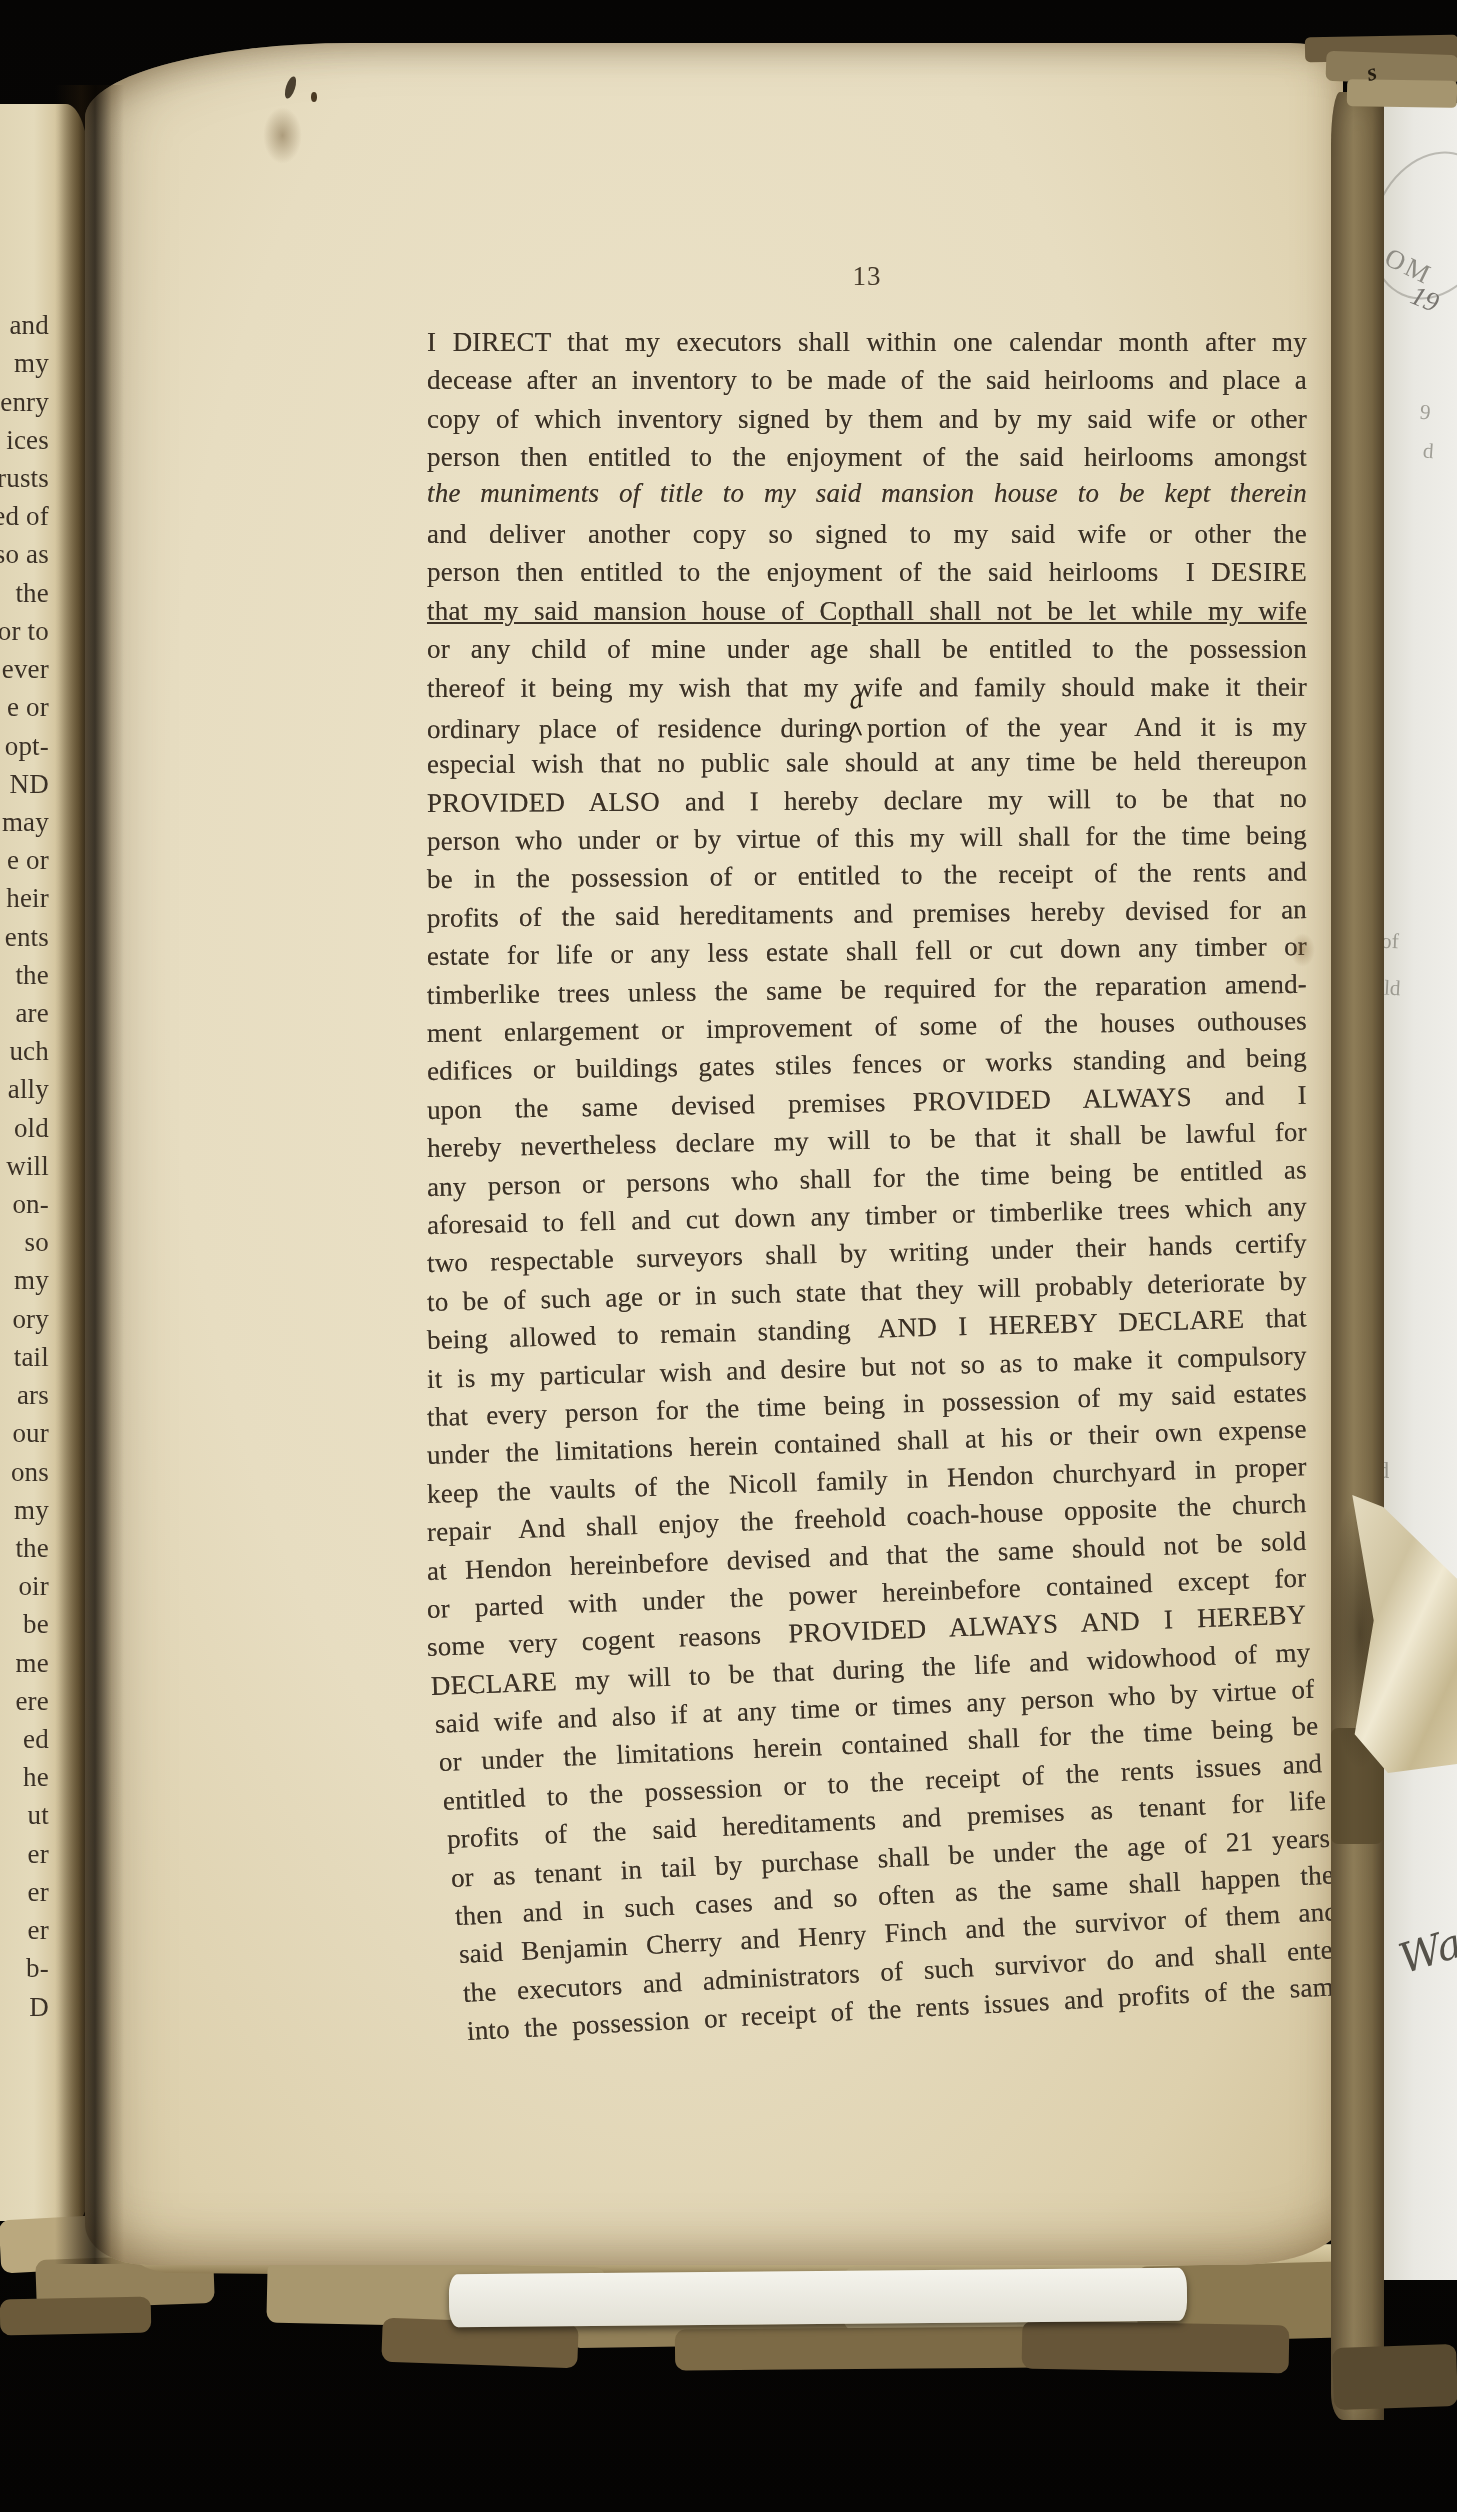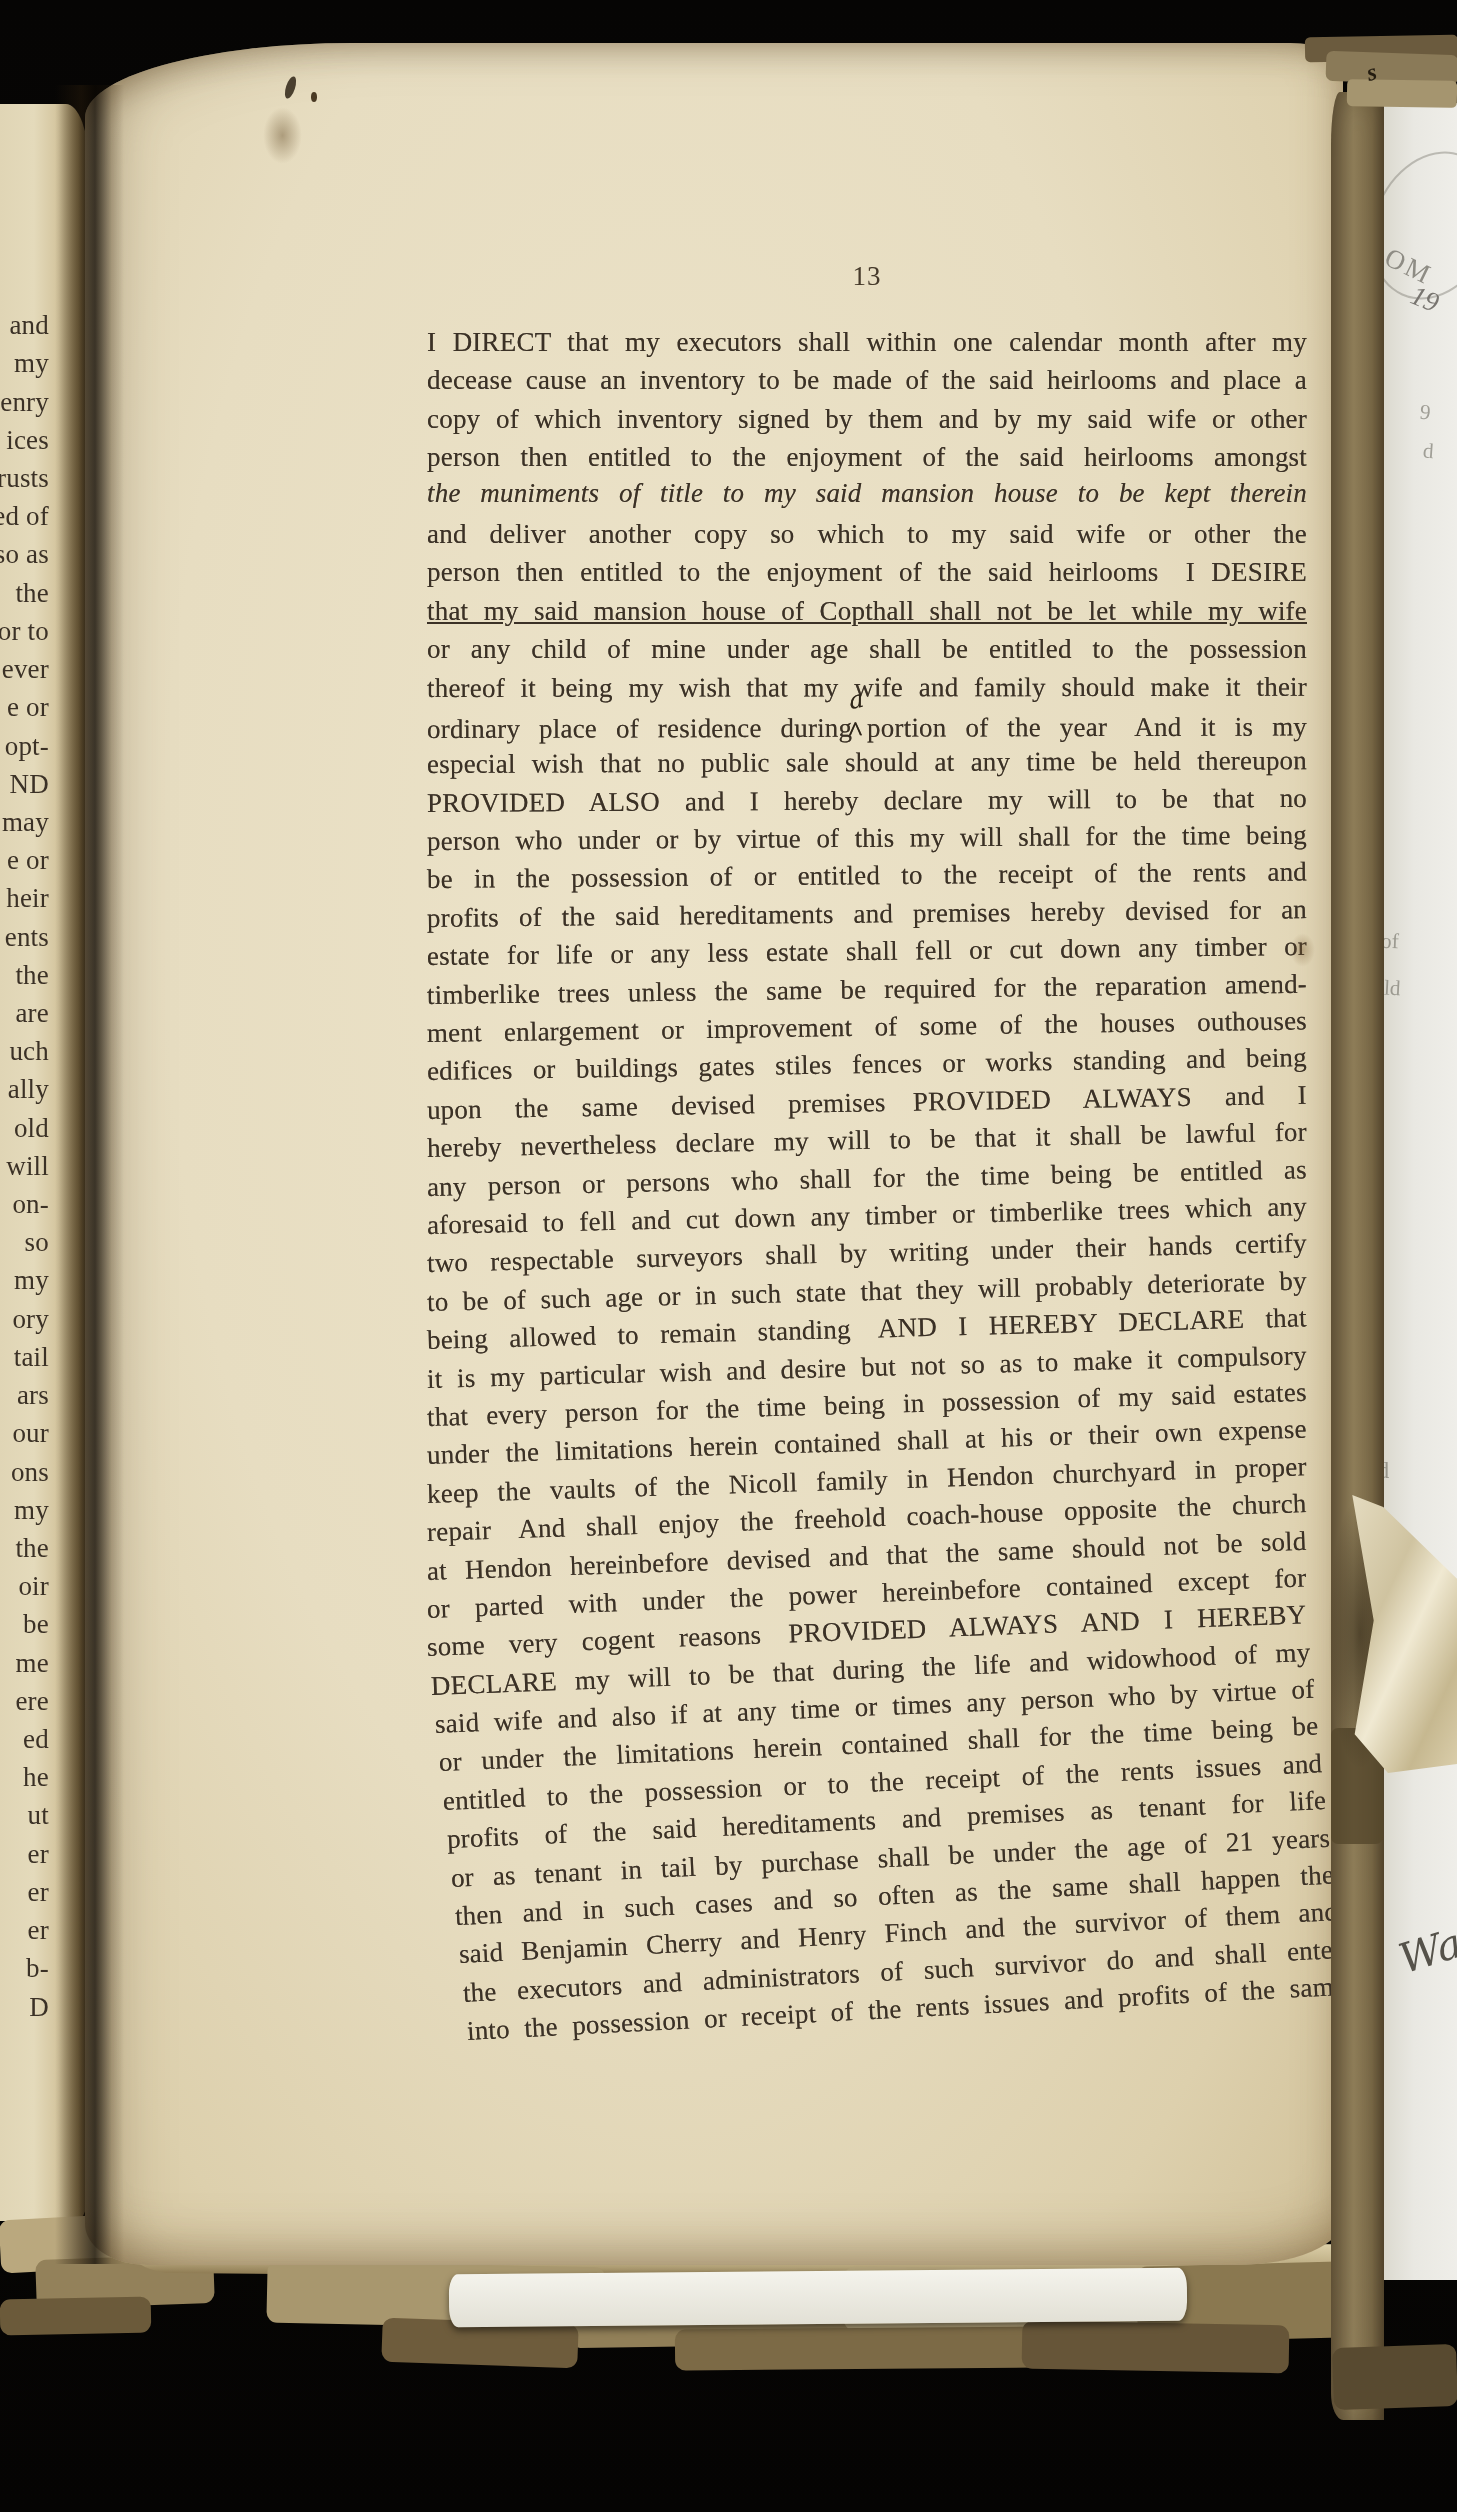--- a/index.html
+++ b/index.html
@@ -207,25 +207,25 @@
 
   <div class="speck s1"></div>
   <div class="speck s2"></div>
   <div class="speck s3"></div>
   <div class="speck s4"></div>
 
   <div class="text-layer">
     <div class="page-number">13</div>
     <div id="lines-holder">
         <div class="tline" style="top: 327px; left: 427px; transform: rotate(0deg);">I DIRECT that my executors shall within one calendar month after my</div>
-        <div class="tline" style="top: 365px; left: 427px; transform: rotate(0deg);">decease cause an inventory to be made of the said heirlooms and place a</div>
+        <div class="tline" style="top: 365px; left: 427px; transform: rotate(0deg);">decease after an inventory to be made of the said heirlooms and place a</div>
         <div class="tline" style="top: 404px; left: 427px; transform: rotate(0deg);">copy of which inventory signed by them and by my said wife or other</div>
         <div class="tline" style="top: 442px; left: 427px; transform: rotate(0deg);">person then entitled to the enjoyment of the said heirlooms amongst</div>
         <div class="tline" style="top: 478px; left: 427px; transform: rotate(0deg); font-style: italic;">the muniments of title to my said mansion house to be kept therein</div>
-        <div class="tline" style="top: 519px; left: 427px; transform: rotate(0deg);">and deliver another copy so which to my said wife or other the</div>
+        <div class="tline" style="top: 519px; left: 427px; transform: rotate(0deg);">and deliver another copy so signed to my said wife or other the</div>
         <div class="tline" style="top: 557px; left: 427px; transform: rotate(0deg);">person then entitled to the enjoyment of the said heirlooms I DESIRE</div>
         <div class="tline" style="top: 596px; left: 427px; transform: rotate(0deg); text-decoration: underline;">that my said mansion house of Copthall shall not be let while my wife</div>
         <div class="tline" style="top: 634px; left: 427px; transform: rotate(0deg);">or any child of mine under age shall be entitled to the possession</div>
         <div class="tline" style="top: 673px; left: 427px; transform: rotate(-0.082deg);">thereof it being my wish that my wife and family should make it their</div>
         <div class="tline" style="top: 711px; left: 427px; transform: rotate(-0.164deg);"><span>ordinary place of residence during</span><span class="ins"><span class="ins-a">a</span><span class="ins-c">^</span></span><span>portion of the year And it is my</span></div>
         <div class="tline" style="top: 749px; left: 427px; transform: rotate(-0.246deg);">especial wish that no public sale should at any time be held thereupon</div>
         <div class="tline" style="top: 788px; left: 427px; transform: rotate(-0.328deg);">PROVIDED ALSO and I hereby declare my will to be that no</div>
         <div class="tline" style="top: 826px; left: 427px; transform: rotate(-0.41deg);">person who under or by virtue of this my will shall for the time being</div>
         <div class="tline" style="top: 864px; left: 427px; transform: rotate(-0.492deg);">be in the possession of or entitled to the receipt of the rents and</div>
         <div class="tline" style="top: 903px; left: 427px; transform: rotate(-0.574deg);">profits of the said hereditaments and premises hereby devised for an</div>

